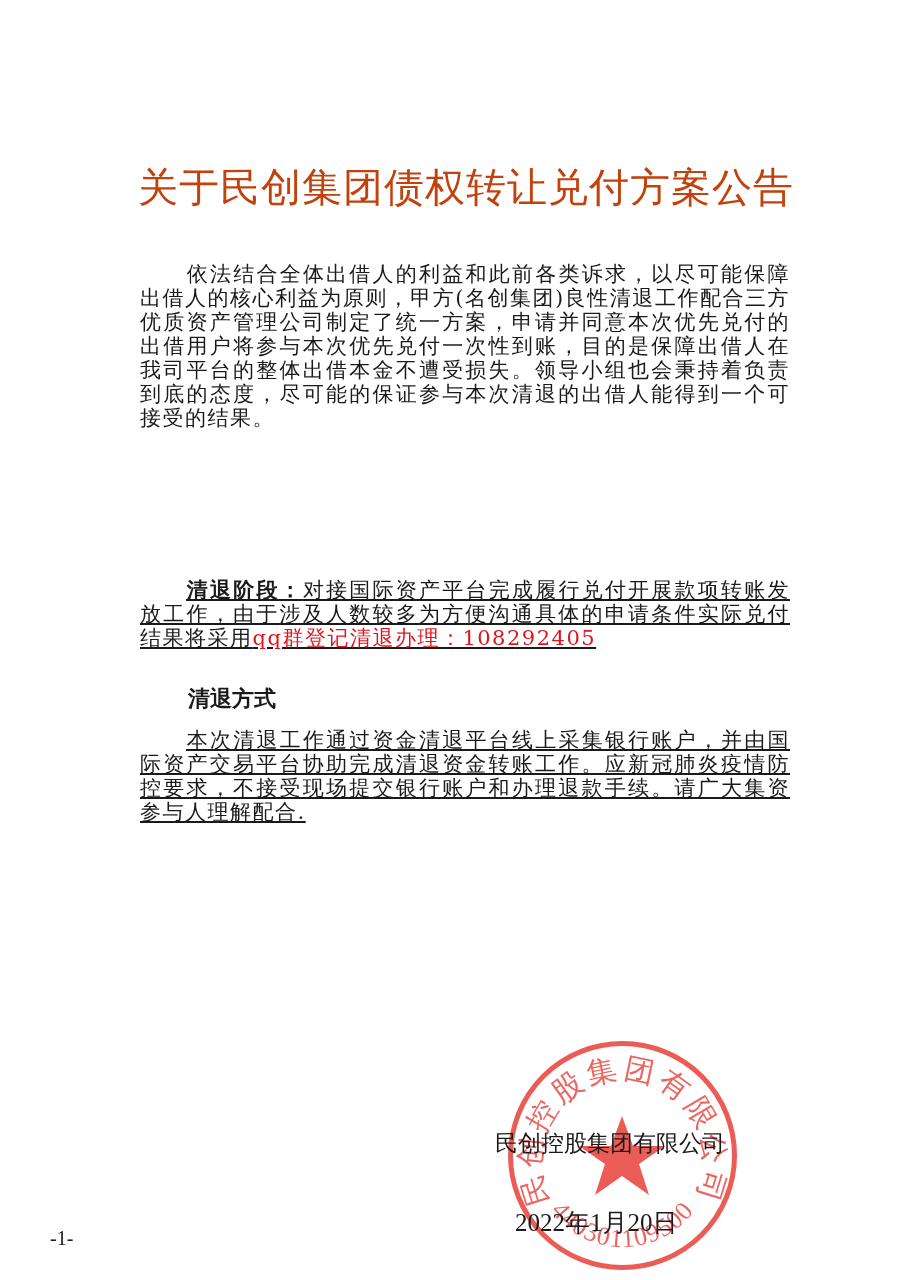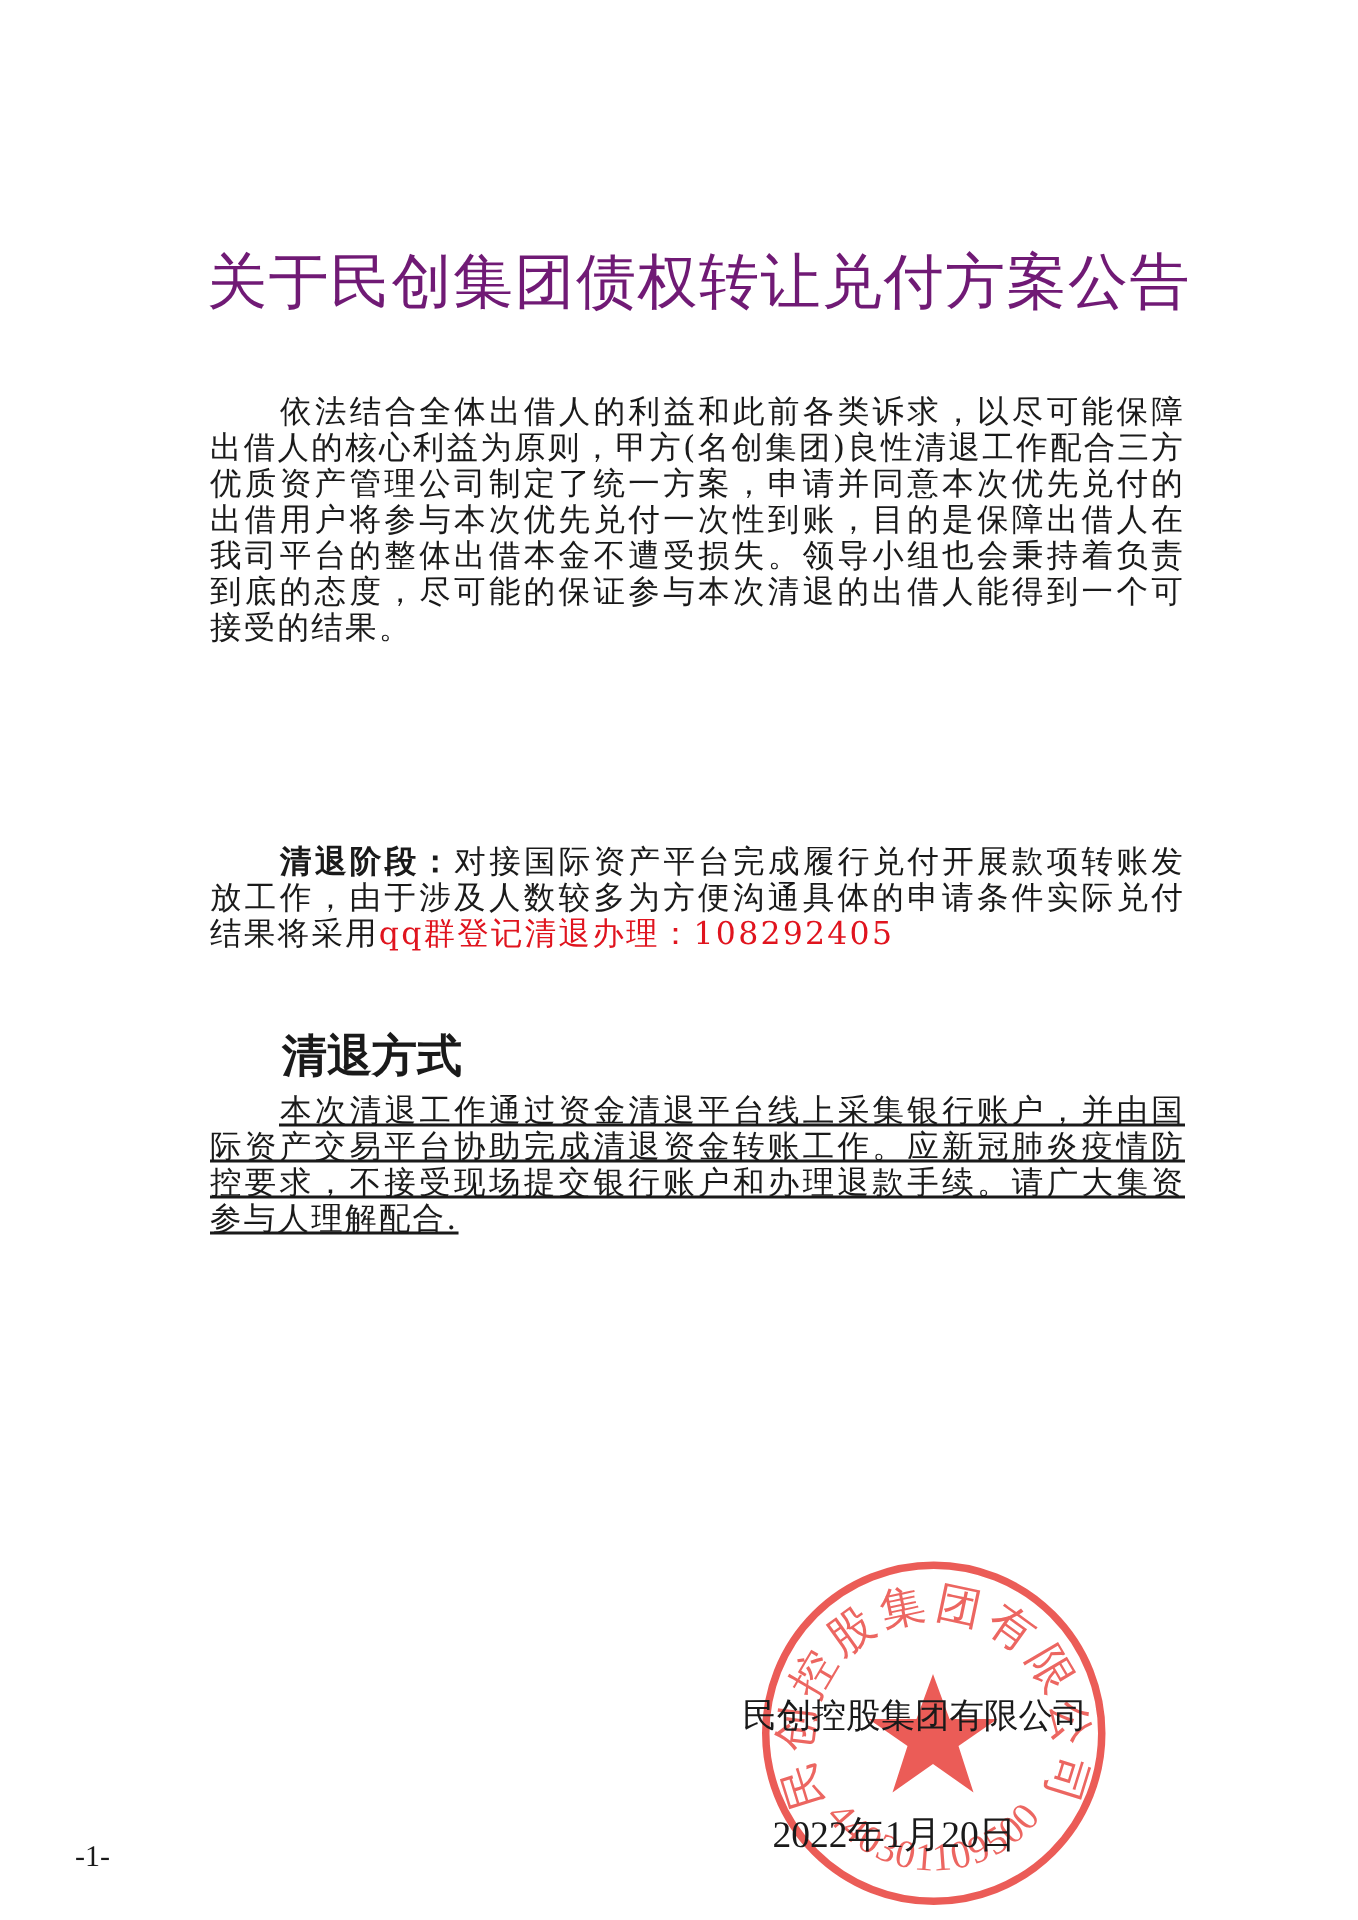--- a/index.html
+++ b/index.html
@@ -1,25 +1,25 @@
 <!DOCTYPE html>
 <html><head>
 <meta charset="utf-8">
 <style>
   html, body { margin:0; padding:0; background:#ffffff; }
   body { width:905px; height:1280px; position:relative; overflow:hidden;
          font-family:"DejaVu Serif","Liberation Serif",serif; color:#1a1a1a; }
   .title { position:absolute; left:138px; top:160px; width:640px;
-           font-size:40px; color:#701a75; letter-spacing:1px; white-space:nowrap;
+           font-size:40px; color:#c2410c; letter-spacing:1px; white-space:nowrap;
            font-family:"DejaVu Sans","Liberation Sans",sans-serif; }
   .para { position:absolute; left:140px; width:650px; font-size:21px; line-height:24px;
           letter-spacing:1.5px; text-align:justify; }
   .p1 { top:262px; }
-  .p2 { top:562px; }
-  .heading { position:absolute; left:188px; top:684px; font-size:30px; font-weight:bold;
+  .p2 { top:578px;text-decoration:underline; }
+  .heading { position:absolute; left:188px; top:684px; font-size:22px; font-weight:bold;
              font-family:"DejaVu Sans","Liberation Sans",sans-serif; }
   .p3 { top:728px;text-decoration:underline; }
   .indent { display:inline-block; width:46px; }
   .bold { font-weight:bold; font-family:"DejaVu Sans","Liberation Sans",sans-serif; }
   .red { color:#e0141e; }
   .seal { position:absolute; left:505px; top:1038px; width:235px; height:235px; }
   .sign { position:absolute; left:495px; top:1128px; font-size:23px; white-space:nowrap; }
   .date { position:absolute; left:515px; top:1166px; font-size:25px; white-space:nowrap;
           font-family:"Liberation Serif","DejaVu Serif",serif;margin-top:40px; }
   .pageno { position:absolute; left:50px; top:1227px; font-size:20px;

